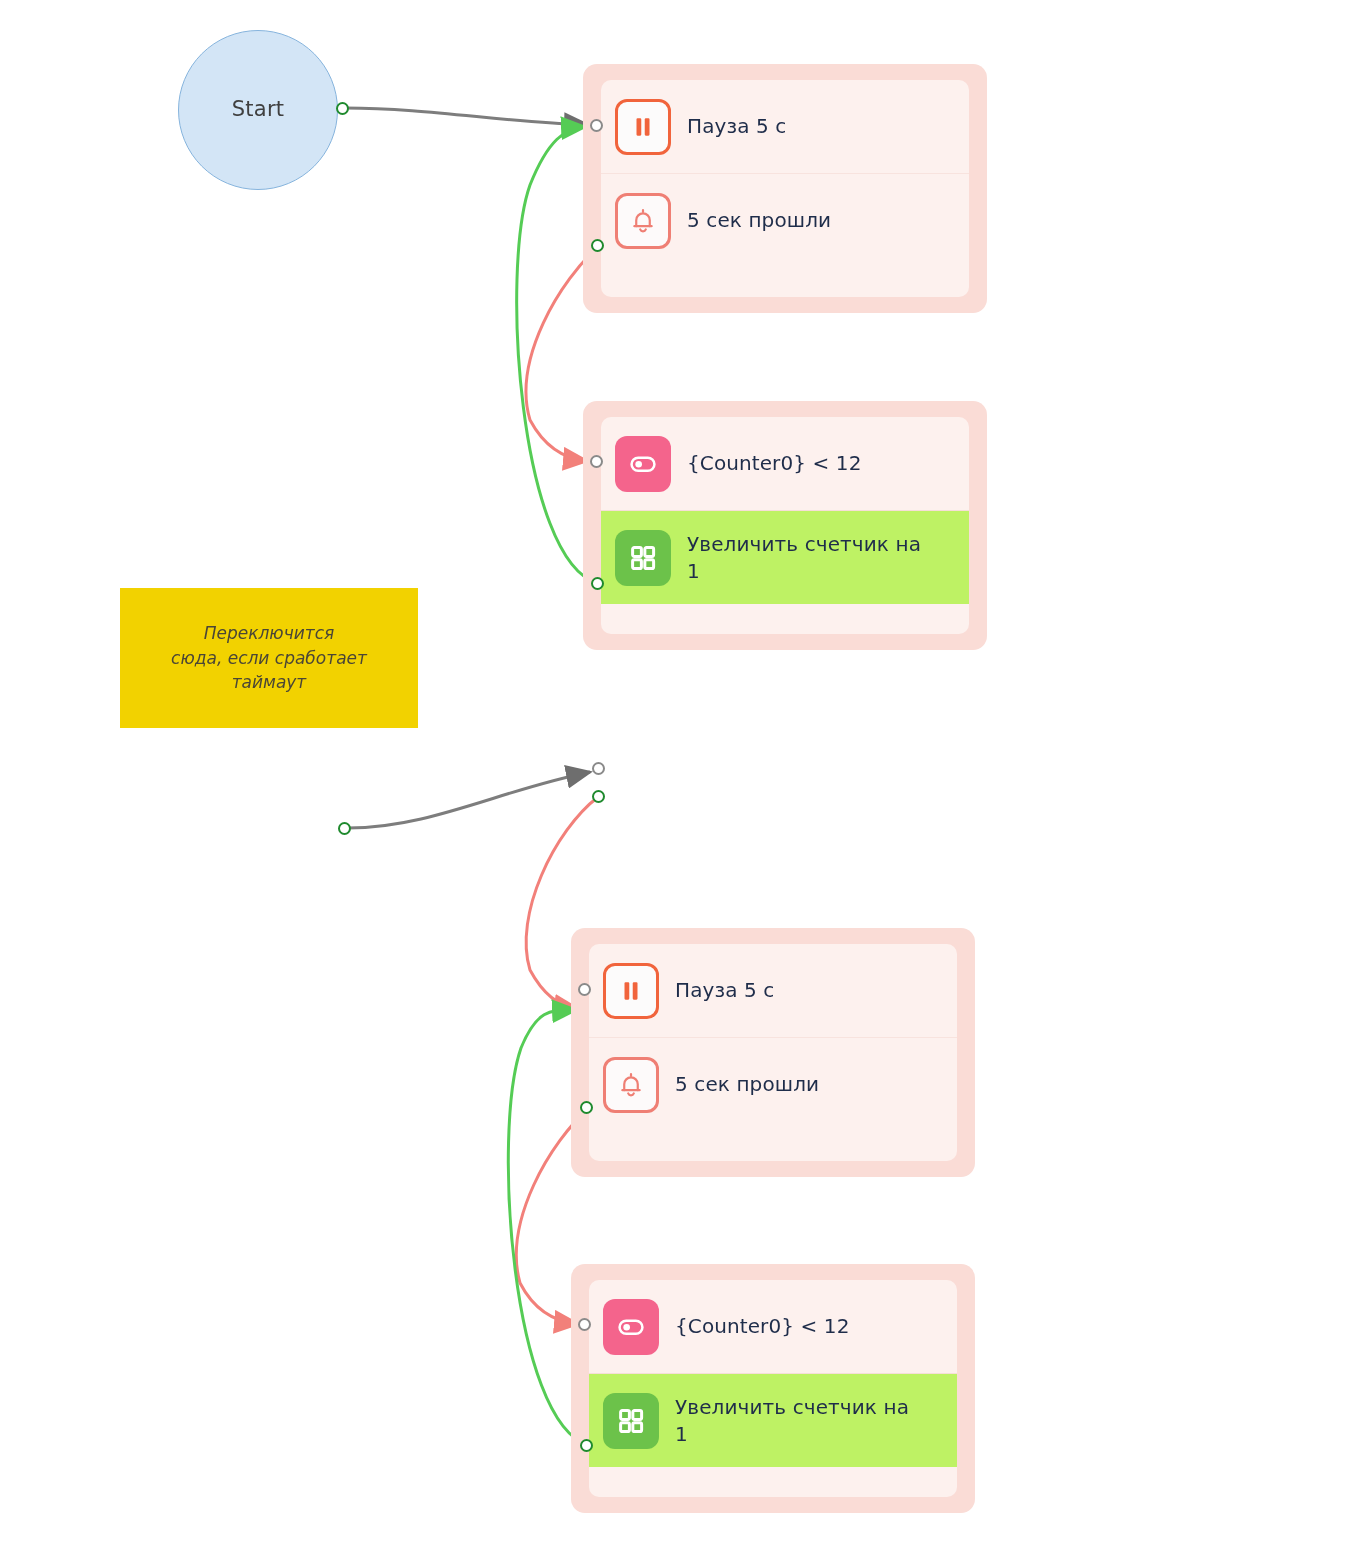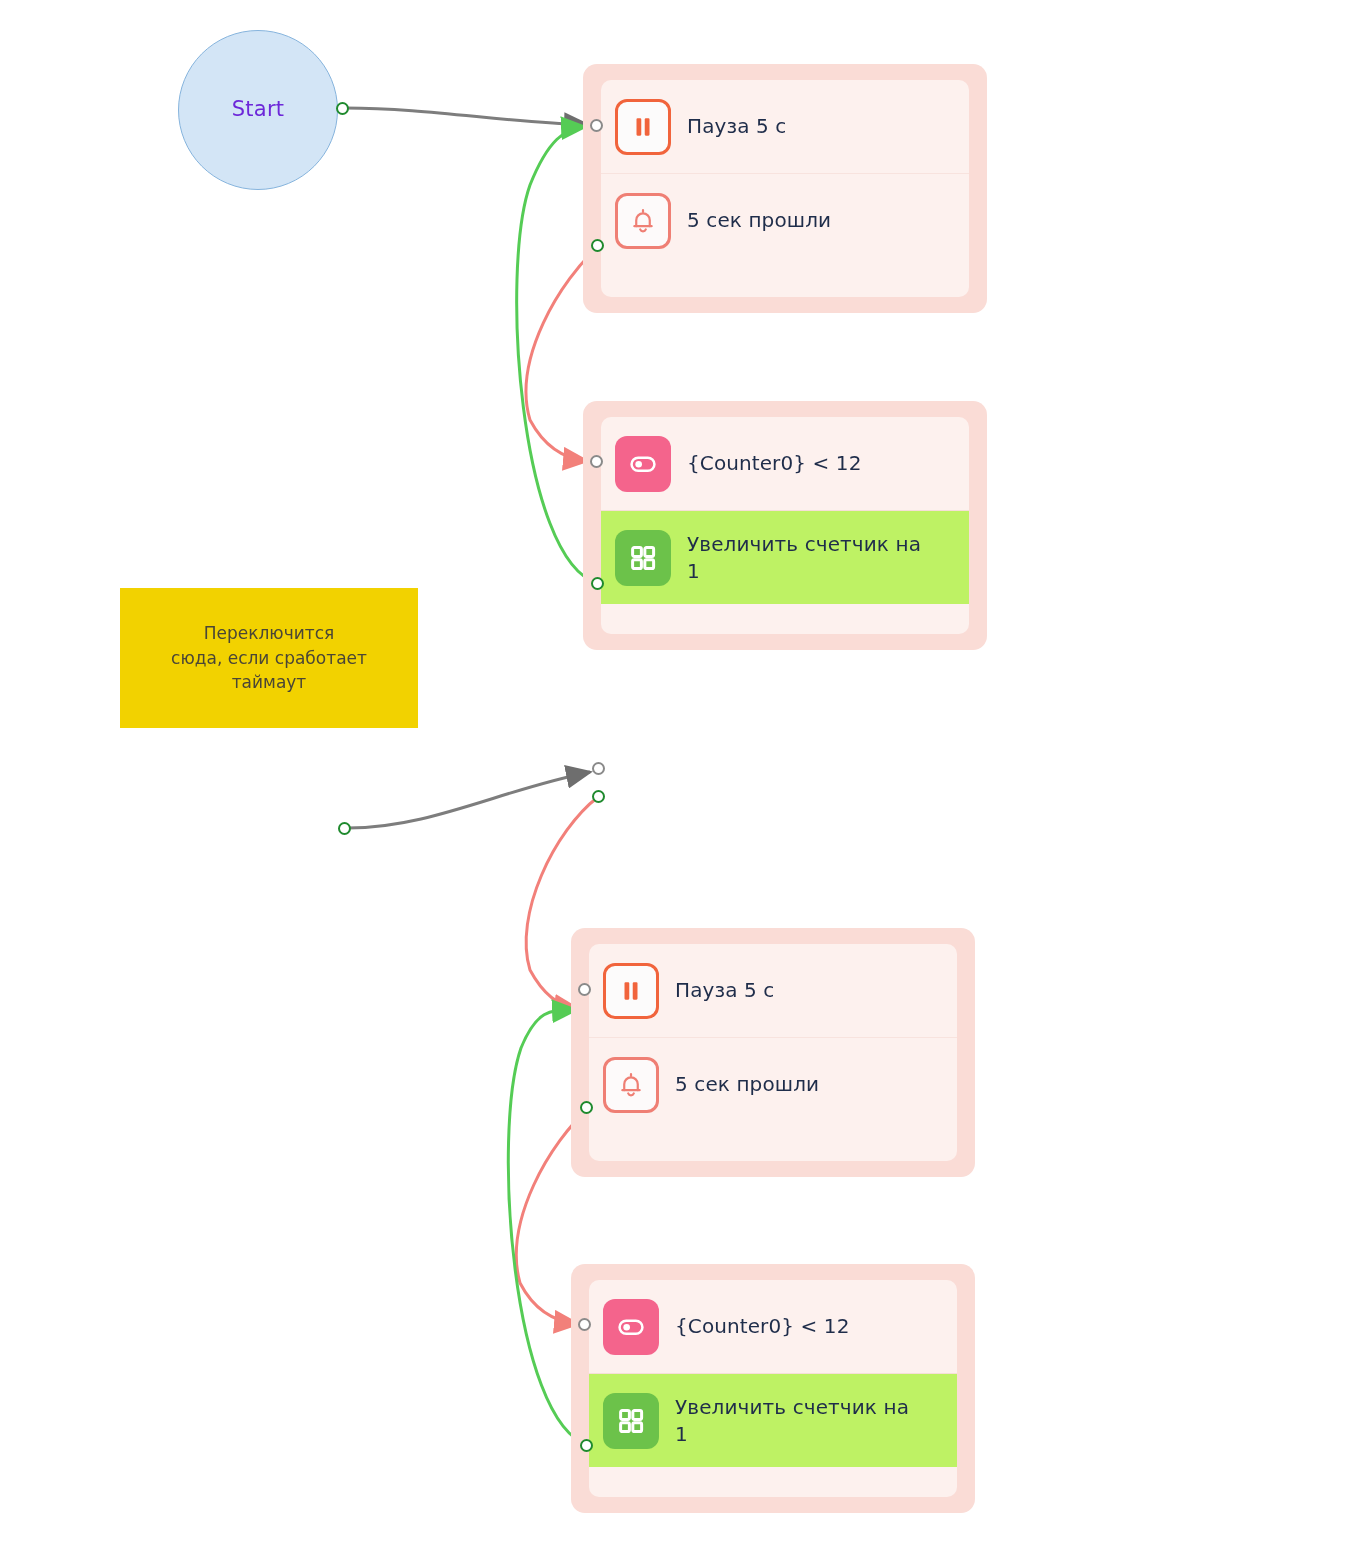--- a/index.html
+++ b/index.html
@@ -38,21 +38,21 @@
   .circle-node .circle-label {
     font-size: 21px;
     letter-spacing: 0.2px;
     text-align: center;
     line-height: 1.2;
   }
   .circle-start {
     background: #d3e5f6;
     border: 1.5px solid #86b4dd;
   }
-  .circle-start .circle-label { color: #6d28d9; text-align: right; }
+  .circle-start .circle-label { color: #404040; text-align: right; }
   .circle-bad {
     background: #ec5b5b;
     border: none;
   }
   .circle-bad .circle-label { color: #fbe9e9; }
 
   
   .group-node {
     position: absolute;
     background: #fadcd6;
@@ -247,21 +247,21 @@
             <rect x="14.6" y="14.6" width="7.6" height="7.6" rx="1.4" fill="none" stroke="#ffffff" stroke-width="2.6"></rect>
           </svg>
         </span>
         <span class="row-label" style="max-width:252px;">Увеличить счетчик на 1</span>
       </div>
     </div>
   </div>
   <div class="port port-in" style="left:590px; top:455px;"></div>
   <div class="port port-out" style="left:591px; top:577px;"></div>
 
-  <div class="note-node" style="left:120px; top:588px; width:298px; height:140px;">
+  <div class="note-node" style="left:120px; top:588px; width:298px; height:140px;font-style:italic;">
     <span class="note-text">Переключится
 сюда, если сработает
 таймаут</span>
   </div>
 
   <div class="port port-out" style="left:338px; top:822px;"></div>
 
   <div class="port port-in" style="left:592px; top:762px;"></div>
   <div class="port port-out" style="left:592px; top:790px;"></div>
 

